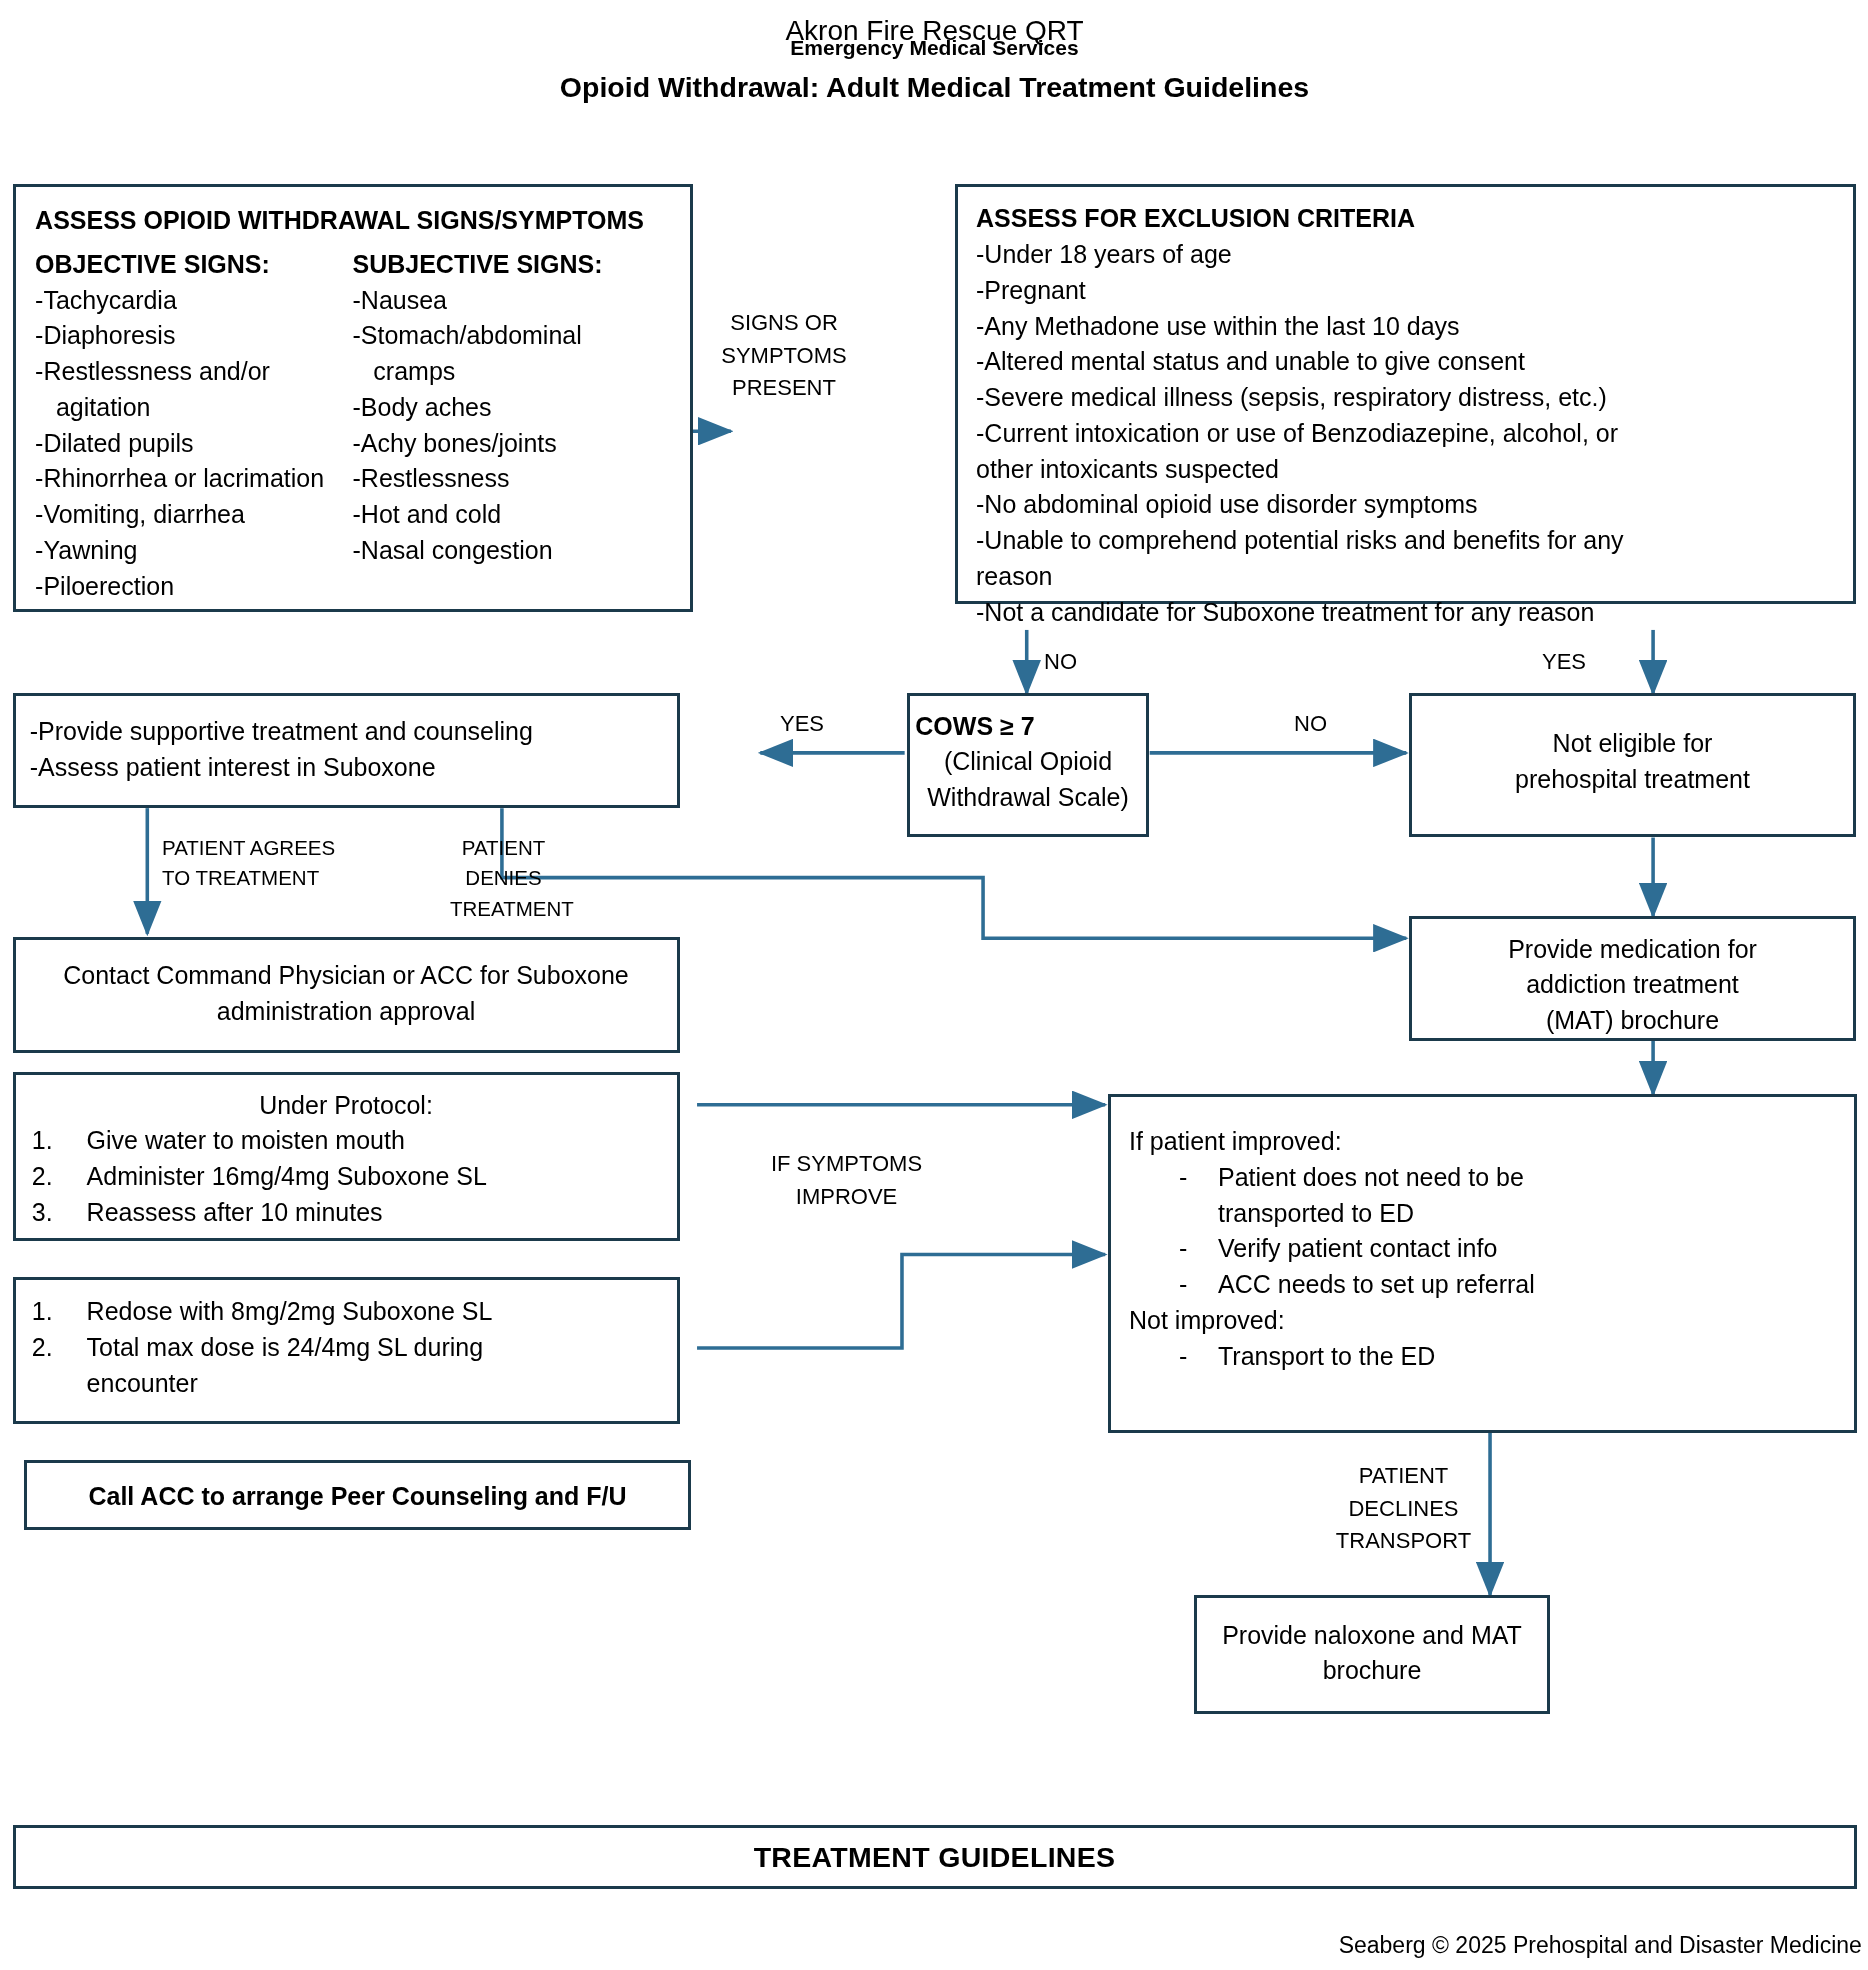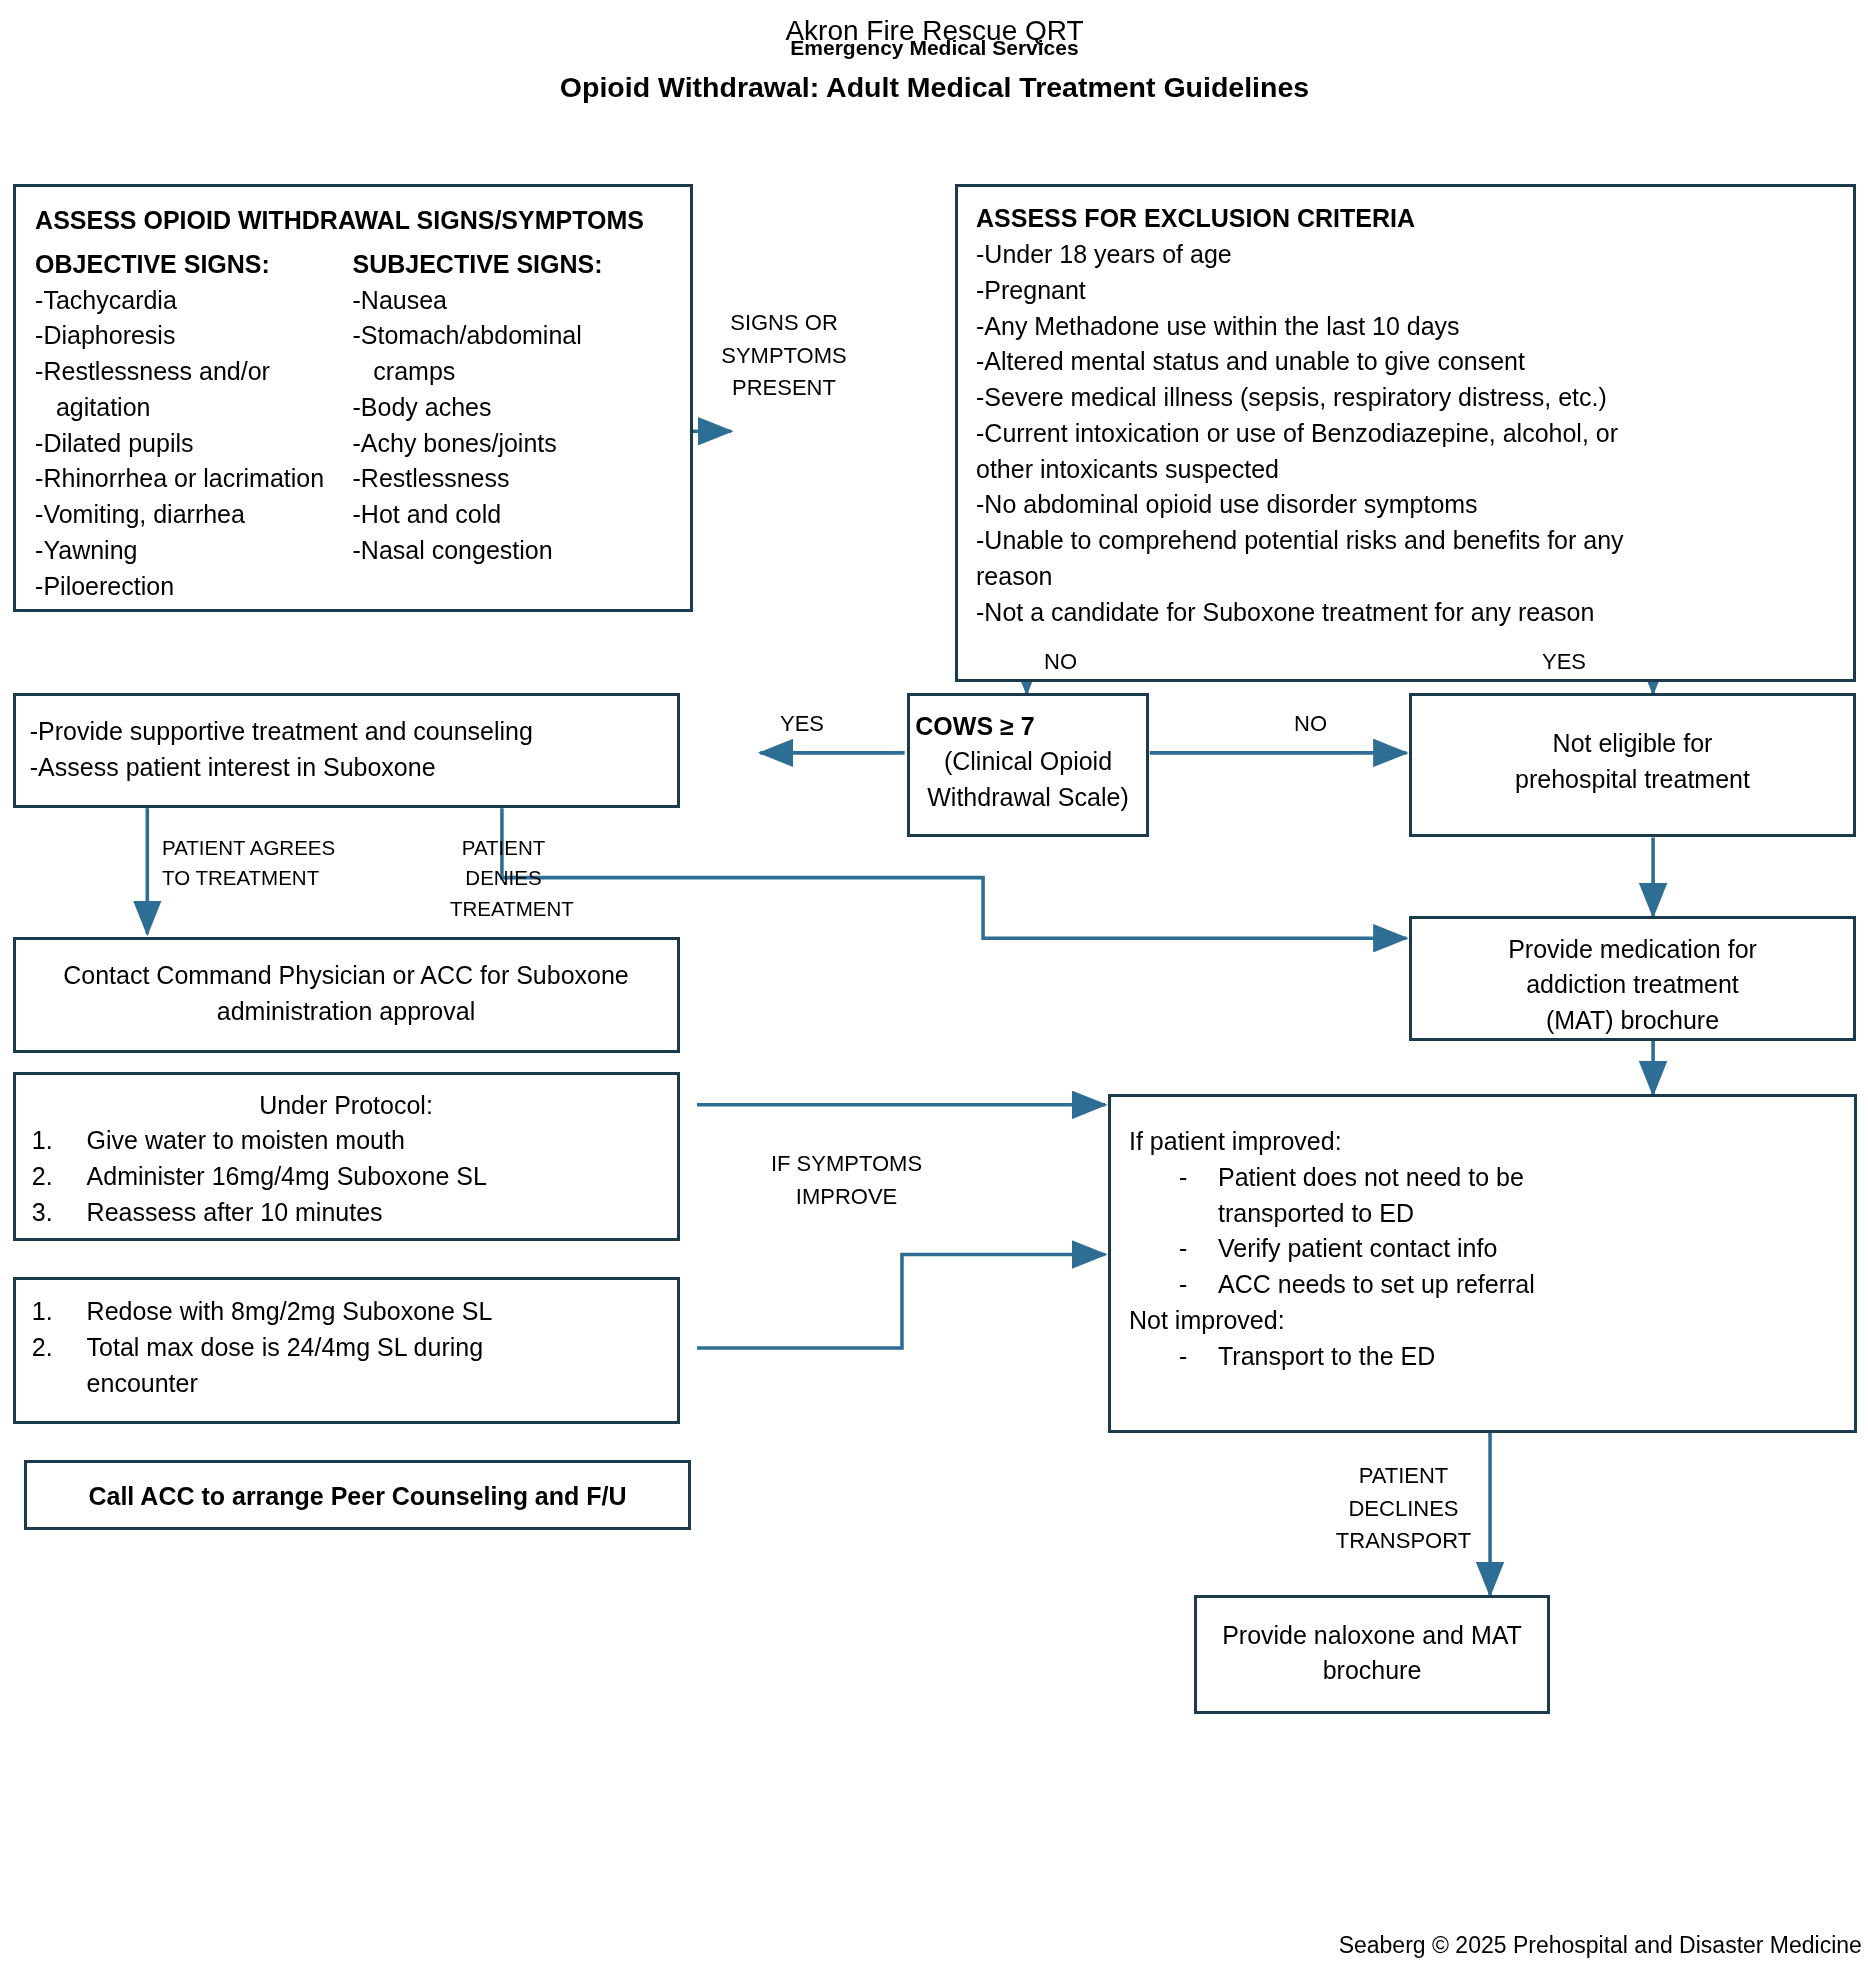--- a/index.html
+++ b/index.html
@@ -220,21 +220,21 @@
         <span class="li">   cramps</span>
         <span class="li">-Body aches</span>
         <span class="li">-Achy bones/joints</span>
         <span class="li">-Restlessness</span>
         <span class="li">-Hot and cold</span>
         <span class="li">-Nasal congestion</span>
       </div>
     </div>
   </div>
 
-  <div class="box" id="box-exclusion" style="left:955px; top:184px; width:901px; height:498px; padding:14.3px 12.5px 0 18px;">
+  <div class="box" id="box-exclusion" style="left:955px; top:184px; width:901px; height:420px; padding:14.3px 12.5px 0 18px;">
     <span class="box-title">ASSESS FOR EXCLUSION CRITERIA</span>
     <span class="li">-Under 18 years of age</span>
     <span class="li">-Pregnant</span>
     <span class="li">-Any Methadone use within the last 10 days</span>
     <span class="li">-Altered mental status and unable to give consent</span>
     <span class="li">-Severe medical illness (sepsis, respiratory distress, etc.)</span>
     <span class="li">-Current intoxication or use of Benzodiazepine, alcohol, or</span>
     <span class="li">other intoxicants suspected</span>
     <span class="li">-No abdominal opioid use disorder symptoms</span>
     <span class="li">-Unable to comprehend potential risks and benefits for any</span>
@@ -369,16 +369,19 @@
     <span>PATIENT</span><br>
     <span>DECLINES</span><br>
     <span>TRANSPORT</span>
   </div>
 
   <div class="box" id="box-naloxone" style="left:1194px; top:1595px; width:356px; height:119px; padding:19.6px 5.3px 0 5.3px;">
     <span class="li ctr">Provide naloxone and MAT</span>
     <span class="li ctr">brochure</span>
   </div>
 
+  <div id="footer-bar">
+    <span>TREATMENT GUIDELINES</span>
+  </div>
   <div id="credit">Seaberg © 2025 Prehospital and Disaster Medicine</div>
 
 </div>
 
 
 </body></html>

